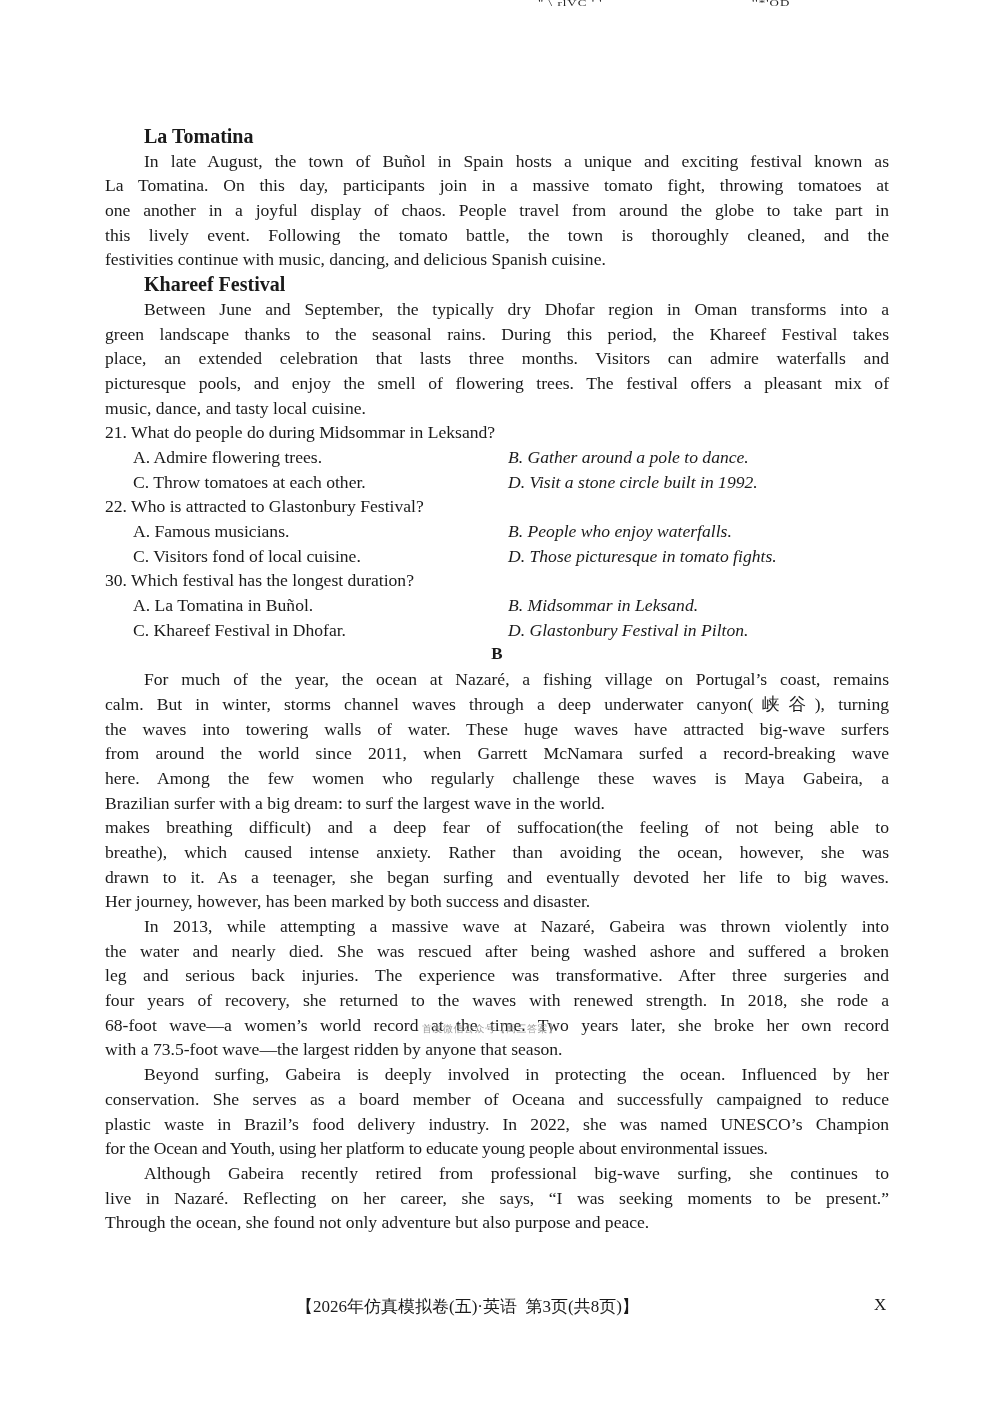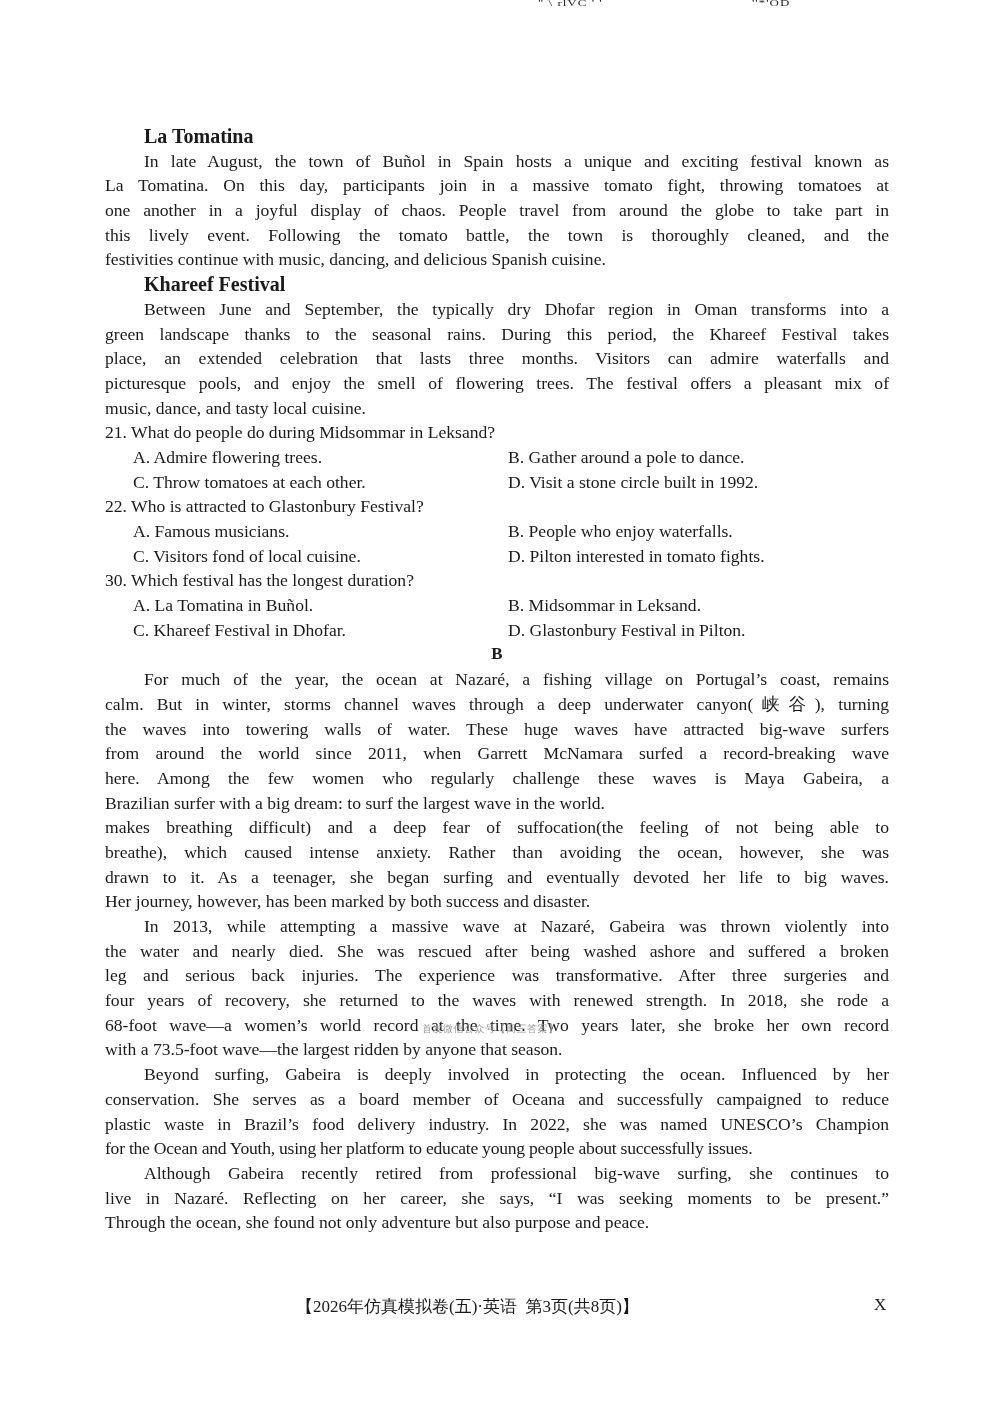--- a/index.html
+++ b/index.html
@@ -10,21 +10,21 @@
   .page { position: absolute; left: 105px; top: 124px; width: 784px; }
   .line { display: block; height: 24.7px; line-height: 24.7px; font-size: 17.6px; white-space: nowrap;
           text-align: justify; text-align-last: justify; overflow: visible; }
   .line.last { text-align-last: left; }
   .indent { padding-left: 39px; }
   .heading { font-weight: bold; padding-left: 39px; text-align-last: left; font-size: 20px; }
   .q { text-align-last: left; }
   .opts { display: flex; height: 24.7px; line-height: 24.7px; font-size: 17.6px; white-space: nowrap; }
   .opt { display: block; }
   .opt.left { width: 375px; padding-left: 28px; box-sizing: border-box; }
-  .opt.left + .opt { width: auto; }
+  .opt.left + .opt { width: auto; font-style: italic; }
   .opt.left { width: 403px; }
   .section-letter { text-align: center; font-weight: bold; height: 24.7px; line-height: 24.7px; font-size: 17px; }
   .watermark { position: absolute; left: 422px; top: 1022px; font-size: 10px; color: #9a9a9a; letter-spacing: 0.5px; }
   .footer { position: absolute; top: 1295px; left: 0; width: 992px; height: 24px; font-size: 17px; }
   .footer .center { position: absolute; left: 296px; top: 0; }
   .footer .center b { font-family: "DejaVu Sans", sans-serif; font-weight: normal; }
   .footer .x { position: absolute; left: 874px; top: 0; }
 </style>
 </head>
 <body>
@@ -67,21 +67,21 @@
   </div>
 
   <div>
     <div class="line q"><span>22.</span> <span>Who is attracted to Glastonbury Festival?</span></div>
     <div class="opts">
       <span class="opt left">A. Famous musicians.</span>
       <span class="opt">B. People who enjoy waterfalls.</span>
     </div>
     <div class="opts">
       <span class="opt left">C. Visitors fond of local cuisine.</span>
-      <span class="opt">D. Pilton interested in tomato fights.</span>
+      <span class="opt">D. Those picturesque in tomato fights.</span>
     </div>
   </div>
 
   <div>
     <div class="line q"><span>30.</span> <span>Which festival has the longest duration?</span></div>
     <div class="opts">
       <span class="opt left">A. La Tomatina in Buñol.</span>
       <span class="opt">B. Midsommar in Leksand.</span>
     </div>
     <div class="opts">
@@ -114,21 +114,21 @@
     <div class="line">leg and serious back injuries. The experience was transformative. After three surgeries and</div>
     <div class="line">four years of recovery, she returned to the waves with renewed strength. In 2018, she rode a</div>
     <div class="line">68-foot wave—a women’s world record at the time. Two years later, she broke her own record</div>
     <div class="line last">with a 73.5-foot wave—the largest ridden by anyone that season.</div>
   </div>
 
   <div>
     <div class="line indent">Beyond surfing, Gabeira is deeply involved in protecting the ocean. Influenced by her</div>
     <div class="line">conservation. She serves as a board member of Oceana and successfully campaigned to reduce</div>
     <div class="line">plastic waste in Brazil’s food delivery industry. In 2022, she was named UNESCO’s Champion</div>
-    <div class="line last" style="letter-spacing:-0.25px">for the Ocean and Youth, using her platform to educate young people about successfully issues.</div>
+    <div class="line last" style="letter-spacing:-0.25px">for the Ocean and Youth, using her platform to educate young people about environmental issues.</div>
   </div>
 
   <div>
     <div class="line indent">Although Gabeira recently retired from professional big-wave surfing, she continues to</div>
     <div class="line">live in Nazaré. Reflecting on her career, she says, “I was seeking moments to be present.”</div>
     <div class="line last">Through the ocean, she found not only adventure but also purpose and peace.</div>
   </div>
 </div>
 
 <div class="watermark">首发微信公众号【高三答案】</div>

